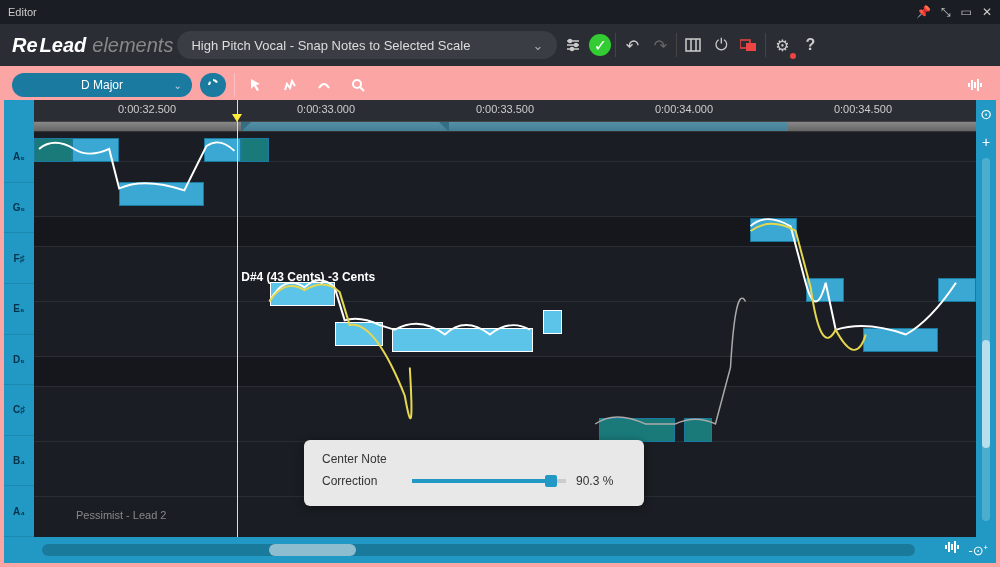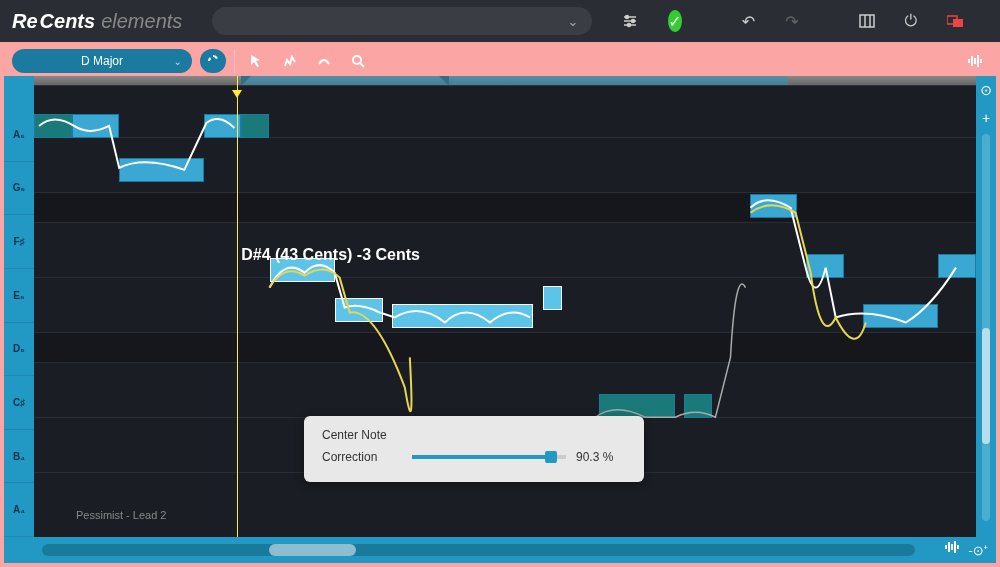--- a/index.html
+++ b/index.html
@@ -4,21 +4,21 @@
 <style>
 * { margin: 0; padding: 0; box-sizing: border-box; font-family: Arial, sans-serif; }
 body { background: #000; width: 1000px; height: 567px; overflow: hidden; }
 
 .window { width: 1000px; height: 567px; background: #1a1d23; display: flex; flex-direction: column; }
 
 .titlebar { height: 24px; background: #1a1d23; display: flex; align-items: center; padding: 0 8px; color: #ccc; font-size: 11px; }
 .titlebar-controls { margin-left: auto; display: flex; gap: 10px; }
 .titlebar-controls span { cursor: pointer; color: #ccc; font-size: 12px; }
 
-.toolbar-main { height: 42px; background: #2a2d33; display: flex; align-items: center; padding: 0 12px; gap: 30px; }
+.toolbar-main { height: 42px; background: #2a2d33; display: flex; align-items: center; padding: 0 12px; gap: 4px; }
 .logo { display: flex; align-items: baseline; gap: 2px; }
 .logo-re { color: #fff; font-weight: bold; font-size: 20px; font-style: italic; }
 .logo-pitch { color: #fff; font-weight: bold; font-size: 20px; font-style: italic; }
 .logo-elements { color: #888; font-size: 20px; font-style: italic; margin-left: 4px; }
 
 .preset-dropdown { flex: 0 0 380px; height: 28px; background: #3a3d43; border-radius: 14px; display: flex; align-items: center; padding: 0 14px; color: #ddd; font-size: 13px; }
 .preset-dropdown .chevron { margin-left: auto; color: #aaa; }
 
 .toolbar-icon { width: 24px; height: 24px; display: flex; align-items: center; justify-content: center; color: #ccc; cursor: pointer; font-size: 16px; }
 .toolbar-icon.green { background: #3c3; border-radius: 50%; width: 22px; height: 22px; color: #fff; }
@@ -54,21 +54,21 @@
 .grid-row.short { height: 30px; }
 .grid-row.dark { background: #15171c; }
 
 .playhead { position: absolute; top: 0; bottom: 0; width: 1px; background: #ffeb3b; z-index: 20; }
 .playhead::before { content: ''; position: absolute; top: 14px; left: -5px; width: 0; height: 0; border-left: 5px solid transparent; border-right: 5px solid transparent; border-top: 8px solid #ffeb3b; }
 
 .note-block { position: absolute; background: #3ba8d4; height: 24px; border: 1px solid #1a7aa0; }
 .note-block.sel { background: #5cc4e8; border: 1px solid #fff; }
 .note-block.teal { background: #1a7a7a; }
 
-.note-tooltip { position: absolute; color: #fff; font-size: 16px; font-weight: bold; z-index: 25; white-space: nowrap; }
+.note-tooltip { position: absolute; color: #fff; font-size: 12px; font-weight: bold; z-index: 25; white-space: nowrap; }
 
 .pitch-curve { position: absolute; top: 32px; left: 0; width: 100%; height: calc(100% - 32px); pointer-events: none; z-index: 15; }
 
 .clip-label { position: absolute; color: #888; font-size: 11px; margin-left: 22px; }
 
 .center-panel { position: absolute; background: #e8e8e8; border-radius: 6px; padding: 12px 18px; z-index: 30; width: 340px; box-shadow: 0 2px 10px rgba(0,0,0,0.4); }
 .center-panel .title { color: #333; font-size: 12px; margin-bottom: 8px; }
 .center-panel .row { display: flex; align-items: center; margin-bottom: 6px; }
 .center-panel .label { width: 80px; color: #333; font-size: 12px; }
 .center-panel .slider { flex: 1; height: 4px; background: #ccc; position: relative; margin: 0 10px; }
@@ -84,28 +84,38 @@
 .bottom-bar { height: 26px; background: #2199c4; display: flex; align-items: center; padding: 0 8px; }
 .hscroll { flex: 1; height: 12px; background: rgba(0,0,0,0.2); border-radius: 6px; position: relative; margin: 0 30px; }
 .hscroll-thumb { position: absolute; height: 100%; background: rgba(255,255,255,0.5); border-radius: 6px; }
 .bottom-icons { display: flex; gap: 10px; color: #fff; }
 .bottom-icons span { cursor: pointer; font-size: 13px; }
 </style>
 </head>
 <body>
 
 <div class="window">
+  <div class="titlebar">
+    <span>Editor</span>
+    <div class="titlebar-controls">
+      <span>📌</span>
+      <span>⤡</span>
+      <span>▭</span>
+      <span>✕</span>
+    </div>
+  </div>
 
   <div class="toolbar-main">
     <div class="logo">
       <span class="logo-re">Re</span>
-        <span class="logo-pitch">Cents</span>
+        <span class="logo-pitch">Lead</span>
       <span class="logo-elements">elements</span>
     </div>
     <div class="preset-dropdown">
+      <span>High Pitch Vocal - Snap Notes to Selected Scale</span>
       <span class="chevron">⌄</span>
     </div>
     <span class="toolbar-icon">
       <svg width="16" height="16" viewBox="0 0 16 16" fill="none" stroke="#ccc" stroke-width="1.5">
           <line x1="2" y1="4" x2="14" y2="4"></line>
           <line x1="2" y1="8" x2="14" y2="8"></line>
           <line x1="2" y1="12" x2="14" y2="12"></line>
           <circle cx="5" cy="4" r="1.5" fill="#ccc"></circle>
           <circle cx="11" cy="8" r="1.5" fill="#ccc"></circle>
           <circle cx="7" cy="12" r="1.5" fill="#ccc"></circle>
@@ -187,20 +197,27 @@
         <div class="note-label">G₅</div>
         <div class="note-label short">F♯</div>
         <div class="note-label">E₅</div>
         <div class="note-label">D₅</div>
         <div class="note-label short">C♯</div>
         <div class="note-label">B₄</div>
         <div class="note-label">A₄</div>
       </div>
 
       <div class="piano-roll">
+        <div class="time-ruler">
+          <span class="time-tick" style="left:12%">0:00:32.500</span>
+          <span class="time-tick" style="left:31%">0:00:33.000</span>
+          <span class="time-tick" style="left:50%">0:00:33.500</span>
+          <span class="time-tick" style="left:69%">0:00:34.000</span>
+          <span class="time-tick" style="left:88%">0:00:34.500</span>
+        </div>
         <div class="track-header">
           <div class="track-marker-left" style="left:22%"></div>
           <div class="track-marker-right" style="left:43%"></div>
           <div style="position:absolute;left:22%;right:20%;top:0;height:100%;background:rgba(33,153,196,0.5)"></div>
         </div>
 
         <div class="grid-rows">
           <div class="grid-row short"></div>
           <div class="grid-row"></div>
           <div class="grid-row short dark"></div>

